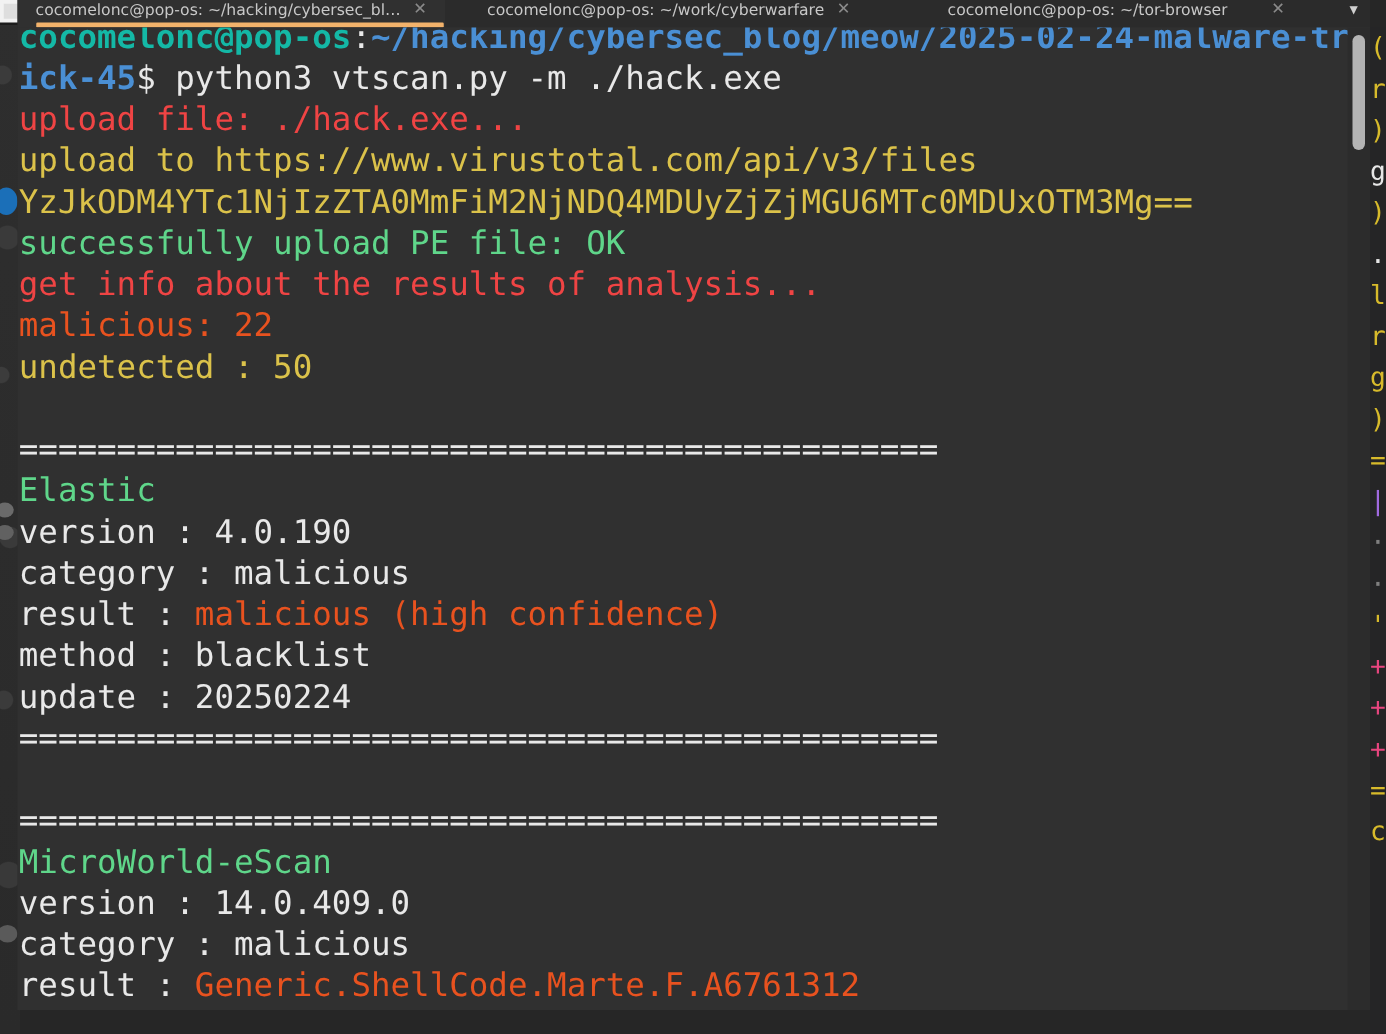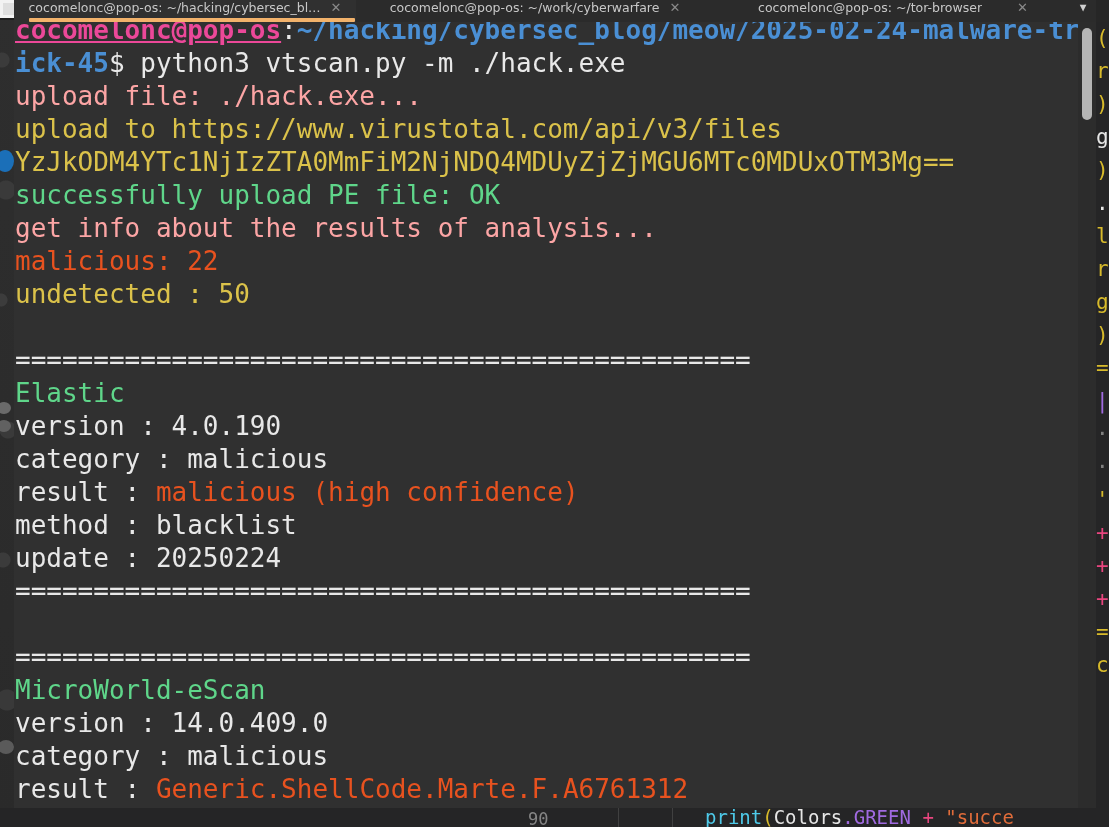--- a/index.html
+++ b/index.html
@@ -194,24 +194,24 @@
     font-family: "DejaVu Sans Mono", monospace;
     font-size: 26px;
     line-height: 33px;
     white-space: pre-wrap;
     word-break: break-all;
     color: #e6e6e6;
     letter-spacing: 0px;
   }
   .t-line { display: block; min-height: 33px; }
 
-  .c-green   { color: #ec4899; font-weight: bold; text-decoration: underline; }
+  .c-green   { color: #14b8a6; font-weight: bold; }
   .c-blue    { color: #4a8fd4; font-weight: bold; }
   .c-white   { color: #e8e8e8; }
-  .c-cyan    { color: #fca5a5; }
+  .c-cyan    { color: #ef4444; }
   .c-yellow  { color: #dbc24a; }
   .c-lgreen  { color: #5fd68a; }
   .c-orange  { color: #e8521f; }
 
   
   #terminal-scrollbar {
     position: absolute;
     right: 0; top: 22px;
     width: 18px; height: 786px;
     background: #2c2c2c;
@@ -235,27 +235,20 @@
     <div class="blob blob-gray2"></div>
     <div class="blob blob-gray3"></div>
   </div>
 
   <div id="bg-window-corner">
     <div class="inner"></div>
   </div>
 
   <div id="bg-editor-right"><div class="ln" style="top: 0px; color: rgb(215, 186, 43);">(</div><div class="ln" style="top: 33px; color: rgb(215, 186, 43);">r</div><div class="ln" style="top: 66px; color: rgb(215, 186, 43);">)</div><div class="ln" style="top: 99px; color: rgb(230, 230, 230);">g</div><div class="ln" style="top: 132px; color: rgb(215, 186, 43);">)</div><div class="ln" style="top: 165px; color: rgb(230, 230, 230);">.c</div><div class="ln" style="top: 198px; color: rgb(215, 186, 43);">le</div><div class="ln" style="top: 231px; color: rgb(215, 186, 43);">r</div><div class="ln" style="top: 264px; color: rgb(215, 186, 43);">g</div><div class="ln" style="top: 297px; color: rgb(215, 186, 43);">)</div><div class="ln" style="top: 330px; color: rgb(215, 186, 43);">=</div><div class="ln" style="top: 363px; color: rgb(160, 106, 224);">|</div><div class="ln" style="top: 396px; color: rgb(128, 128, 128);">·</div><div class="ln" style="top: 429px; color: rgb(128, 128, 128);">·</div><div class="ln" style="top: 462px; color: rgb(215, 186, 43);">'</div><div class="ln" style="top: 495px; color: rgb(232, 69, 127);">+</div><div class="ln" style="top: 528px; color: rgb(232, 69, 127);">+</div><div class="ln" style="top: 561px; color: rgb(232, 69, 127);">+</div><div class="ln" style="top: 594px; color: rgb(215, 186, 43);">=</div><div class="ln" style="top: 627px; color: rgb(215, 186, 43);">c</div></div>
 
-  <div id="bg-editor-bottom">
-    <div class="gutter"></div>
-    <div class="linenum">90</div>
-    <div class="indentline" style="left:618px"></div>
-    <div class="indentline" style="left:672px"></div>
-    <div class="code" id="bg-code"><span class="tok-fn">print</span><span class="tok-par">(</span><span class="tok-id">Colors</span><span class="tok-prop">.GREEN</span><span class="tok-op"> + </span><span class="tok-str">"succe</span></div>
-  </div>
 
   <div id="terminal-window">
 
     <div id="tab-bar">
 
       <div class="tab" id="tab-0">
         <span class="tab-title">cocomelonc@pop-os: ~/hacking/cybersec_bl…</span>
         <span class="tab-close">✕</span>
         <div class="tab-underline"></div>
       </div>

